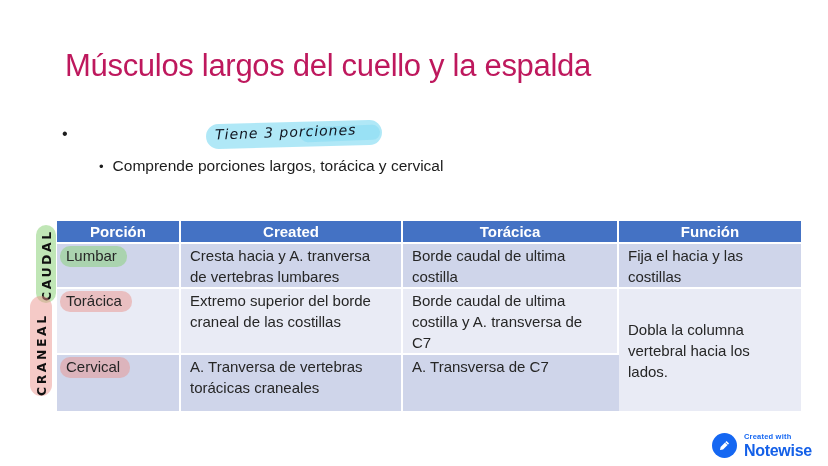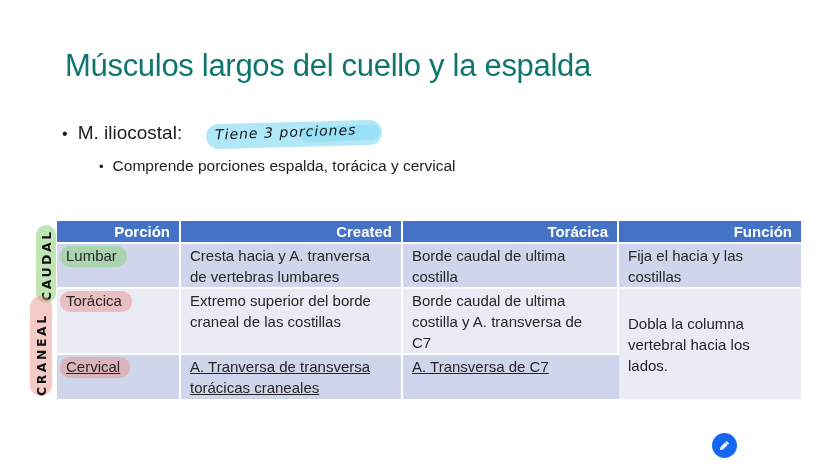--- a/index.html
+++ b/index.html
@@ -12,21 +12,21 @@
     overflow: hidden;
   }
 
   
   .slide-title {
     position: absolute;
     left: 65px; top: 48px;
     font-size: 31px;
     font-weight: 400;
     letter-spacing: -0.3px;
-    color: #0f766e;
+    color: #be185d;
   }
 
   
   .bullet-l1 {
     position: absolute;
     left: 62px; top: 122px;
     font-size: 19px;
     color: #1c1c1c;
     display: flex; gap: 10px;
   }
@@ -100,21 +100,21 @@
     border-collapse: separate;
     border-spacing: 0;
     table-layout: fixed;
     font-size: 15px;
     color: #262626;
   }
   .muscle-table th {
     background: #4472C4;
     color: #ffffff;
     font-weight: 700;
-    text-align: right;
+    text-align: center;
     height: 19px;
     padding: 2px 9px;
     border-right: 2px solid #ffffff;
     border-bottom: 2px solid #ffffff;
     vertical-align: middle;
   }
   .muscle-table th:last-child { border-right: none; }
   .muscle-table td {
     padding: 2px 12px 0 9px;
     vertical-align: top;
@@ -127,21 +127,21 @@
   .row-a td { background: #CFD5EA; }
   .row-b td { background: #E9EBF5; }
   td.merged-funcion {
     background: #E9EBF5 !important;
     vertical-align: middle;
     border-bottom: none !important;
     margin-top: 24px;
   }
   .r1 td { height: 44px; }
   .r2 td { height: 37px; }
-  .r3 td { height: 44px; text-decoration: underline; }
+  .r3 td { height: 56px; }
 
   
   .mark {
     border-radius: 10px;
     padding: 1px 10px 3px 6px;
     margin-left: -6px;
   }
   .mark.green { background: rgba(141, 209, 125, 0.55); }
   .mark.pink  { background: rgba(234, 148, 142, 0.50); }
 
@@ -168,30 +168,29 @@
     letter-spacing: -0.3px;
   }
 </style>
 </head>
 <body>
 
 <h1 class="slide-title">Músculos largos del cuello y la espalda</h1>
 
 <div class="bullet-l1">
   <span class="bullet-dot">•</span>
-  <span>M. iliocostal:</span>
 </div>
 
 <div class="note-highlight"></div>
 <div class="note-highlight-tail"></div>
 <div class="handwritten-note">Tiene 3 porciones</div>
 
 <div class="bullet-l2">
   <span class="bullet-dot">•</span>
-  <span>Comprende porciones espalda, torácica y cervical</span>
+  <span>Comprende porciones largos, torácica y cervical</span>
 </div>
 
 <div class="v-pill caudal"></div>
 <div class="v-label caudal">CAUDAL</div>
 <div class="v-pill craneal"></div>
 <div class="v-label craneal">CRANEAL</div>
 
 <table class="muscle-table">
   <colgroup>
     <col style="width:124px">
@@ -213,26 +212,30 @@
     <td>Fija el hacia y las costillas</td>
   </tr>
   <tr class="row-b r2">
     <td><span class="mark pink">Torácica</span></td>
     <td>Extremo superior del borde craneal de las costillas</td>
     <td>Borde caudal de ultima costilla y A. transversa de C7</td>
     <td class="merged-funcion" rowspan="2">Dobla la columna vertebral hacia los lados.</td>
   </tr>
   <tr class="row-a r3">
     <td><span class="mark pink">Cervical</span></td>
-    <td>A. Tranversa de transversa torácicas craneales</td>
+    <td>A. Tranversa de vertebras torácicas craneales</td>
     <td>A. Transversa de C7</td>
   </tr>
 </tbody>
   </table>
 
 <div class="brand">
   <div class="brand-circle">
     <svg viewBox="0 0 24 24" aria-hidden="true">
       <path d="M15.8 3.6 L20.4 8.2 L9.4 19.2 L3.6 20.4 L4.8 14.6 Z" fill="#ffffff"></path>
       <path d="M13.2 6.2 L17.8 10.8" stroke="#1567F2" stroke-width="1.6" fill="none"></path>
     </svg>
   </div>
+  <div class="brand-text">
+    <span class="brand-small">Created with</span>
+    <span class="brand-name">Notewise</span>
+  </div>
 </div>
 
 </body></html>

